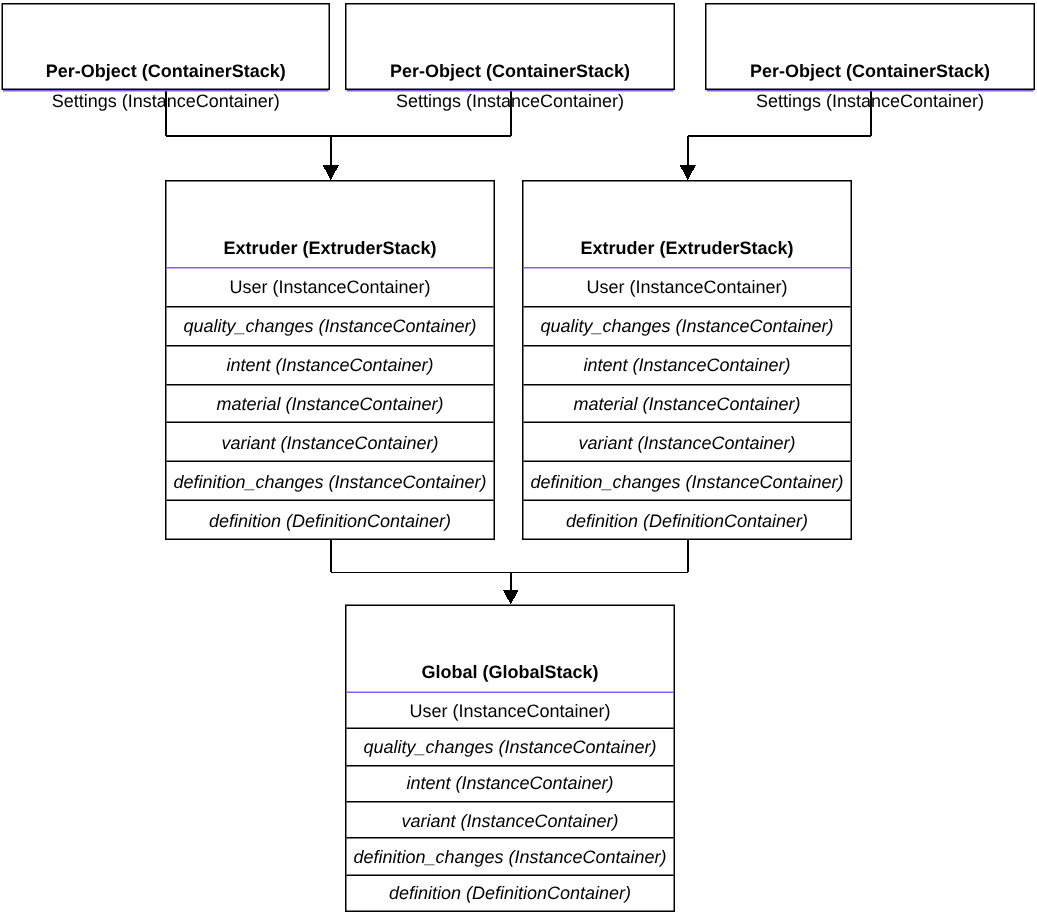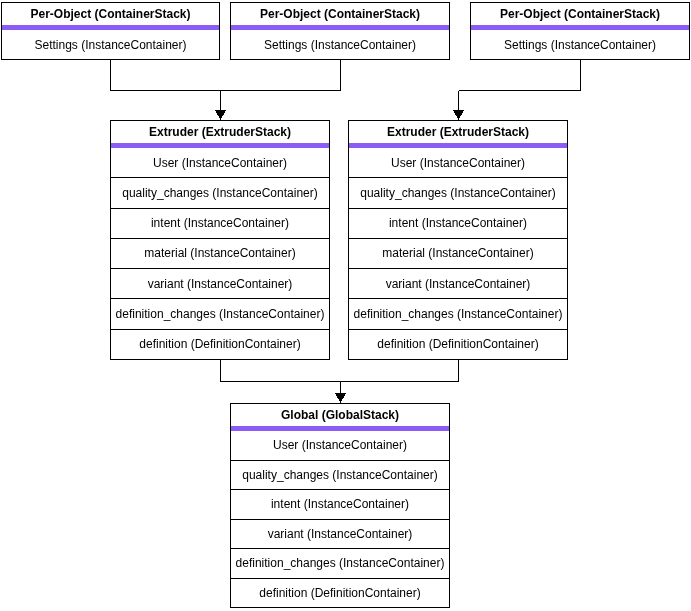--- a/index.html
+++ b/index.html
@@ -32,35 +32,37 @@
     font-size: 12px;
     line-height: 1;
   }
 
   .stack .hdr {
     flex: 0 0 27px;
     display: flex;
     align-items: center;
     justify-content: center;
     font-weight: bold;
-    border-bottom: 5px solid #8b5cf6;
+    border-bottom: 1px solid #8b5cf6;
     white-space: nowrap;
+    margin-top: 31px;
   }
 
   .stack .row {
     flex: 1 1 auto;
     display: flex;
     align-items: center;
     justify-content: center;
     white-space: nowrap;
     text-align: right;
   }
 
   .stack .row + .row {
     border-top: 1px solid #000000;
+    font-style: italic;
   }
 
   
   #per-object-1 { left: 1px;   top: 2px;   width: 219px; height: 58px; }
   #per-object-2 { left: 230px; top: 2px;   width: 220px; height: 58px; }
   #per-object-3 { left: 470px; top: 2px;   width: 220px; height: 58px; }
   #extruder-1   { left: 110px; top: 120px; width: 220px; height: 240px; }
   #extruder-2   { left: 348px; top: 120px; width: 220px; height: 240px; }
   #global-stack { left: 230px; top: 403px; width: 220px; height: 205px; }
 </style>

